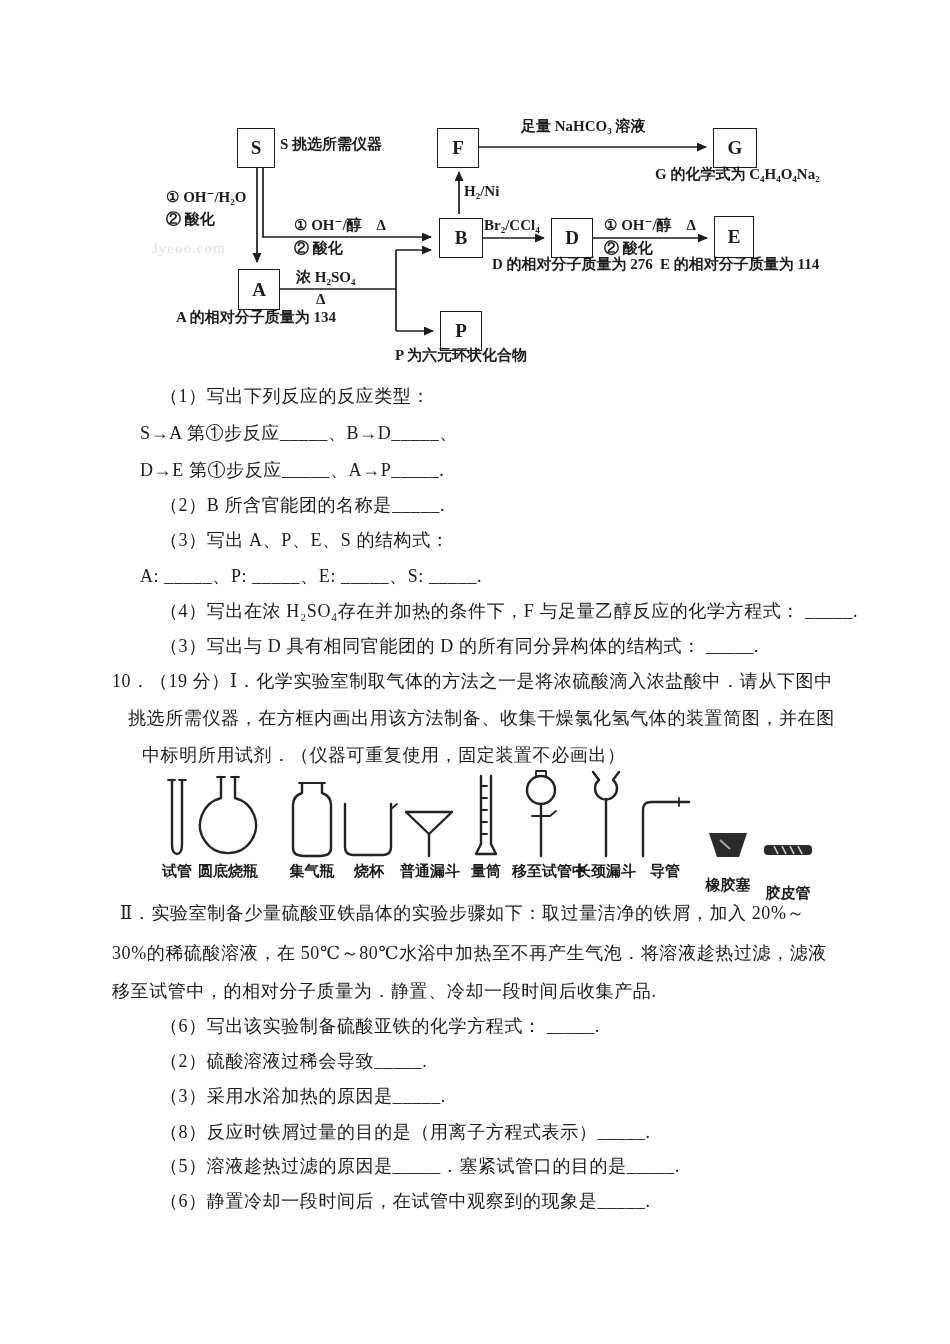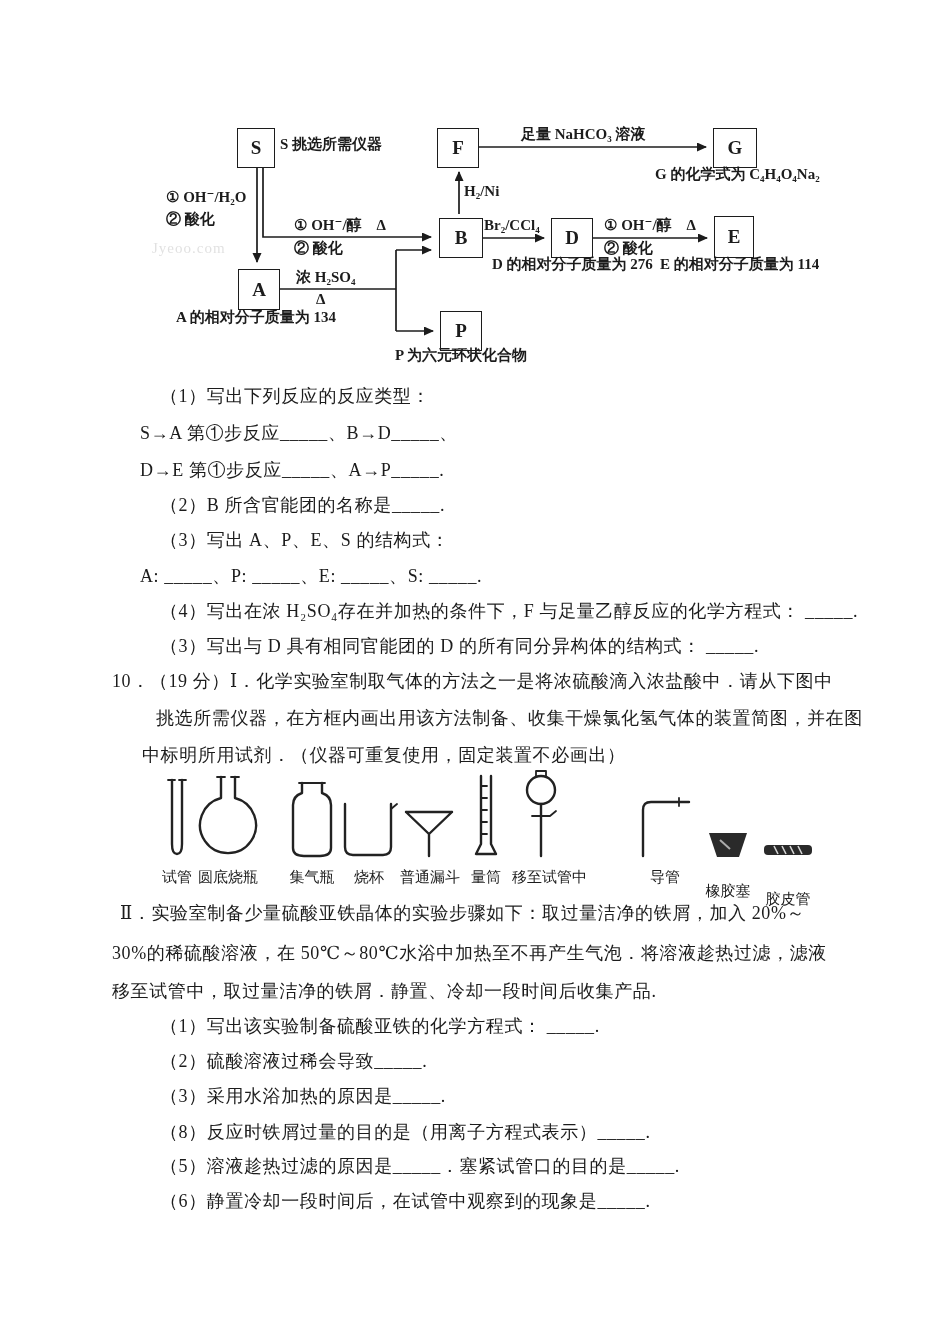--- a/index.html
+++ b/index.html
@@ -7,21 +7,21 @@
         font-family:"Liberation Serif","DejaVu Serif",serif;color:#1c1c1c;}
   .tline{position:absolute;font-size:18px;letter-spacing:0.6px;white-space:pre;line-height:1.2;margin-top:6px;}
   .dbox{position:absolute;border:1.8px solid #1c1c1c;display:flex;align-items:center;justify-content:center;
         font-weight:700;font-size:19px;background:#fff;}
   .dlabel{position:absolute;font-size:15px;font-weight:700;white-space:pre;line-height:1.1;}
   .dnote{position:absolute;font-size:15px;font-weight:700;white-space:pre;line-height:1.1;}
   .connectors{position:absolute;left:0;top:0;}
   .watermark{position:absolute;font-size:15px;color:#c9c9c9;opacity:0.55;letter-spacing:1px;}
   .equip{position:absolute;top:770px;text-align:center;}
   .eicon{height:88px;display:flex;align-items:flex-end;justify-content:center;}
-  .elabel{font-size:15px;font-weight:400;margin-top:10px;white-space:nowrap;}
+  .elabel{font-size:15px;font-weight:700;margin-top:4px;white-space:nowrap;}
   .eicon svg{display:block;}
   .stroke{stroke:#222;stroke-width:2.4;fill:none;stroke-linecap:round;stroke-linejoin:round;}
   .thin{stroke:#222;stroke-width:1.8;fill:none;stroke-linecap:round;}
   .solid{fill:#2a2a2a;stroke:none;}
 </style>
 </head>
 <body>
 
 <div class="page">
 
@@ -54,21 +54,21 @@
   <div class="dbox" style="left:238px;top:269px;width:40px;height:39px">A</div>
   <div class="dbox" style="left:440px;top:311px;width:40px;height:38px">P</div>
 
   <div class="dlabel" style="left:166px;top:189px">① OH⁻/H₂O</div>
   <div class="dlabel" style="left:166px;top:211px">② 酸化</div>
   <div class="dlabel" style="left:294px;top:217px">① OH⁻/醇　Δ</div>
   <div class="dlabel" style="left:294px;top:240px">② 酸化</div>
   <div class="dlabel" style="left:296px;top:269px">浓 H₂SO₄</div>
   <div class="dlabel" style="left:316px;top:291px">Δ</div>
   <div class="dlabel" style="left:464px;top:183px">H₂/Ni</div>
-  <div class="dlabel" style="left:521px;top:126px">足量 NaHCO₃ 溶液</div>
+  <div class="dlabel" style="left:521px;top:118px">足量 NaHCO₃ 溶液</div>
   <div class="dlabel" style="left:484px;top:217px">Br₂/CCl₄</div>
   <div class="dlabel" style="left:604px;top:217px">① OH⁻/醇　Δ</div>
   <div class="dlabel" style="left:604px;top:240px">② 酸化</div>
 
   <div class="dnote" style="left:280px;top:136px">S 挑选所需仪器</div>
   <div class="dnote" style="left:655px;top:166px">G 的化学式为 C₄H₄O₄Na₂</div>
   <div class="dnote" style="left:492px;top:256px">D 的相对分子质量为 276</div>
   <div class="dnote" style="left:660px;top:256px">E 的相对分子质量为 114</div>
   <div class="dnote" style="left:176px;top:309px">A 的相对分子质量为 134</div>
   <div class="dnote" style="left:395px;top:347px">P 为六元环状化合物</div>
@@ -77,26 +77,26 @@
 
   <div class="tline" style="left:160px;top:380px">（1）写出下列反应的反应类型：</div>
   <div class="tline" style="left:140px;top:417px">S→A 第①步反应_____、B→D_____、</div>
   <div class="tline" style="left:140px;top:454px">D→E 第①步反应_____、A→P_____.</div>
   <div class="tline" style="left:160px;top:489px">（2）B 所含官能团的名称是_____.</div>
   <div class="tline" style="left:160px;top:524px">（3）写出 A、P、E、S 的结构式：</div>
   <div class="tline" style="left:140px;top:560px">A: _____、P: _____、E: _____、S: _____.</div>
   <div class="tline" style="left:160px;top:595px">（4）写出在浓 H₂SO₄存在并加热的条件下，F 与足量乙醇反应的化学方程式： _____.</div>
   <div class="tline" style="left:160px;top:630px">（3）写出与 D 具有相同官能团的 D 的所有同分异构体的结构式： _____.</div>
   <div class="tline" style="left:112px;top:665px">10．（19 分）Ⅰ．化学实验室制取气体的方法之一是将浓硫酸滴入浓盐酸中．请从下图中</div>
-  <div class="tline" style="left:156px;top:702px">挑选所需仪器，在方框内画出用该方法制备、收集干燥氯化氢气体的装置简图，并在图</div>
+  <div class="tline" style="left:128px;top:702px">挑选所需仪器，在方框内画出用该方法制备、收集干燥氯化氢气体的装置简图，并在图</div>
   <div class="tline" style="left:142px;top:739px">中标明所用试剂．（仪器可重复使用，固定装置不必画出）</div>
   <div class="tline" style="left:120px;top:897px">Ⅱ．实验室制备少量硫酸亚铁晶体的实验步骤如下：取过量洁净的铁屑，加入 20%～</div>
   <div class="tline" style="left:112px;top:937px">30%的稀硫酸溶液，在 50℃～80℃水浴中加热至不再产生气泡．将溶液趁热过滤，滤液</div>
-  <div class="tline" style="left:112px;top:975px">移至试管中，取过量洁净的铁屑．静置、冷却一段时间后收集产品.</div>
-  <div class="tline" style="left:160px;top:1010px">（1）写出该实验制备硫酸亚铁的化学方程式： _____.</div>
+  <div class="tline" style="left:112px;top:975px">移至试管中，的相对分子质量为．静置、冷却一段时间后收集产品.</div>
+  <div class="tline" style="left:160px;top:1010px">（6）写出该实验制备硫酸亚铁的化学方程式： _____.</div>
   <div class="tline" style="left:160px;top:1045px">（2）硫酸溶液过稀会导致_____.</div>
   <div class="tline" style="left:160px;top:1080px">（3）采用水浴加热的原因是_____.</div>
   <div class="tline" style="left:160px;top:1116px">（8）反应时铁屑过量的目的是（用离子方程式表示）_____.</div>
   <div class="tline" style="left:160px;top:1150px">（5）溶液趁热过滤的原因是_____．塞紧试管口的目的是_____.</div>
   <div class="tline" style="left:160px;top:1185px">（6）静置冷却一段时间后，在试管中观察到的现象是_____.</div>
 
   <div class="equip" style="left:158px;width:38px">
     <div class="eicon">
       <svg width="22" height="80" viewBox="0 0 22 80">
         <path class="stroke" d="M6,2 V66 Q6,76 11,76 Q16,76 16,66 V2"></path>
@@ -160,20 +160,29 @@
       <svg width="48" height="88" viewBox="0 0 48 88">
         <path class="thin" d="M19,1 H29 M19,1 V6 M29,1 V6"></path>
         <circle class="stroke" cx="24" cy="20" r="14"></circle>
         <path class="stroke" d="M24,34 V86"></path>
         <path class="thin" d="M15,46 H33 M33,46 L39,41"></path>
       </svg>
     </div>
     <div class="elabel">移至试管中</div>
   </div>
 
+  <div class="equip" style="left:576px;width:60px">
+    <div class="eicon">
+      <svg width="40" height="88" viewBox="0 0 40 88">
+        <path class="stroke" d="M7,2 L13,10 A11,11 0 1 0 27,10 L33,2"></path>
+        <path class="stroke" d="M20,29 V86"></path>
+      </svg>
+    </div>
+    <div class="elabel">长颈漏斗</div>
+  </div>
 
   <div class="equip" style="left:636px;width:58px">
     <div class="eicon">
       <svg width="56" height="62" viewBox="0 0 56 62">
         <path class="stroke" d="M6,60 V14 Q6,6 14,6 H52"></path>
         <path class="thin" d="M42,2 V10"></path>
       </svg>
     </div>
     <div class="elabel">导管</div>
   </div>

